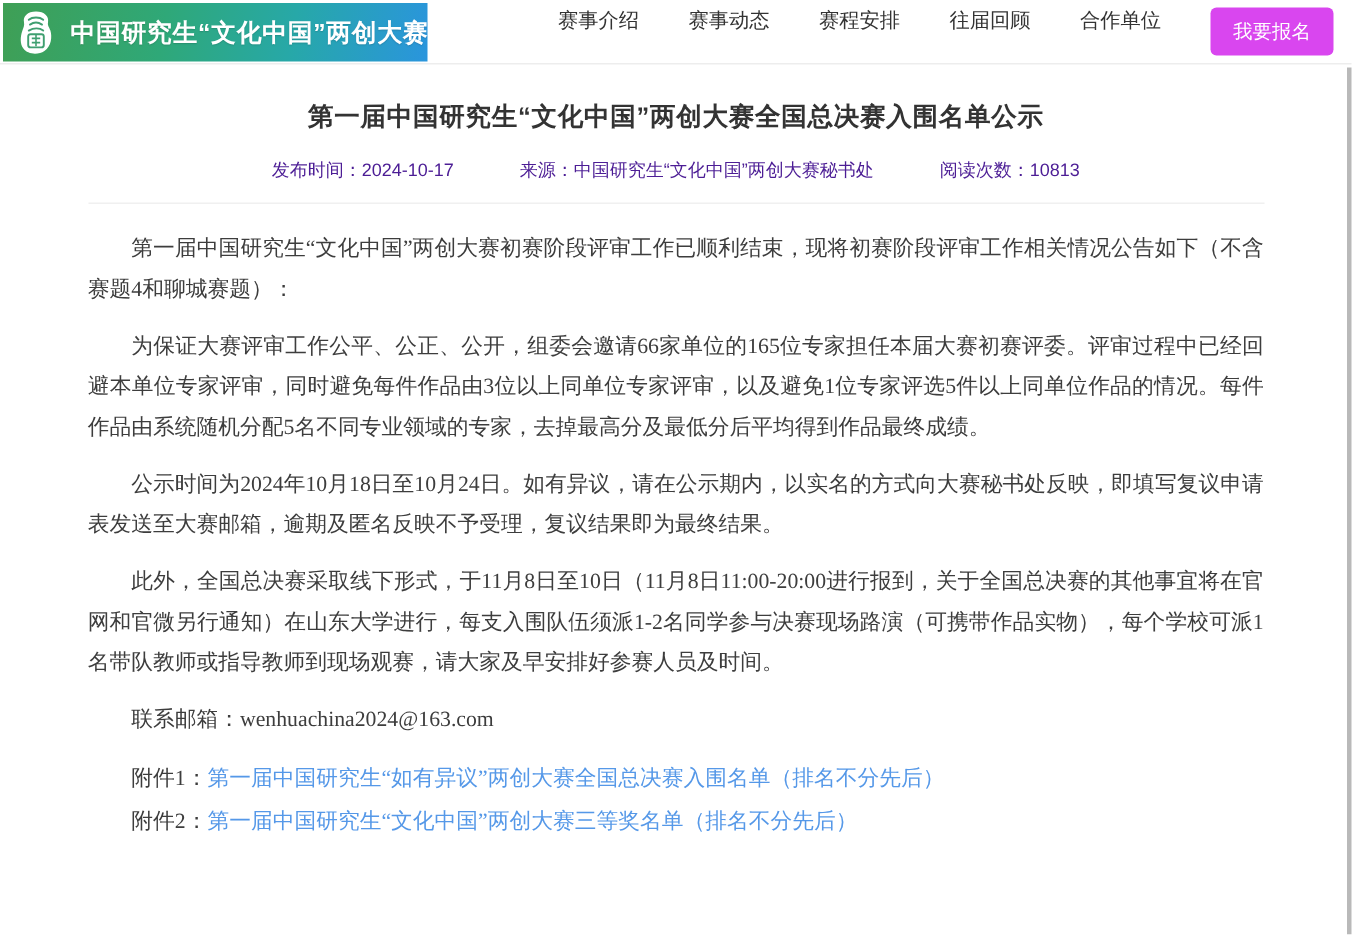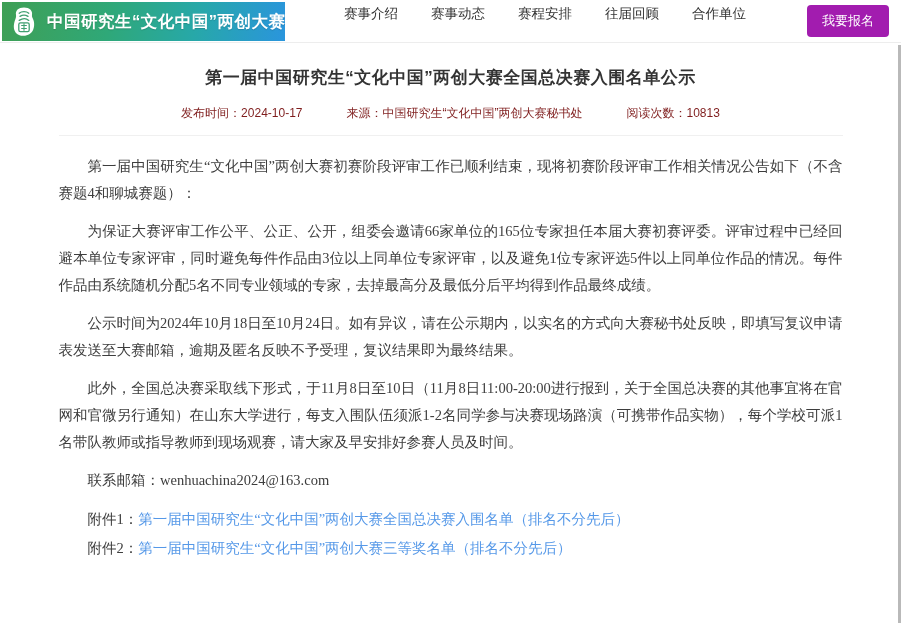--- a/index.html
+++ b/index.html
@@ -11,29 +11,29 @@
   .header { display:flex; align-items:center; justify-content:space-between;
             height:43px; background:#fff; border-bottom:1px solid #ededed; }
   .logo-banner { display:flex; align-items:center; width:283px; height:39px;
                  margin-left:2px; margin-top:1px; padding-left:6px; cursor:pointer;
                  background:linear-gradient(100deg,#3f9f55 0%,#2fa878 38%,#27a8a8 68%,#2a95dd 100%); }
   .seal { width:32px; height:32px; margin-right:7px; flex:0 0 auto; }
   .brand-title { color:#ffffff; font-weight:bold; font-size:16.5px; letter-spacing:0.5px;
                  white-space:nowrap; text-shadow:0 1px 1px rgba(0,0,0,0.15); }
   .nav { display:flex; gap:33px; padding-right:12px; }
   .nav-item { font-size:13.5px; color:#333; cursor:pointer; white-space:nowrap; }
-  .cta-btn { background:#a21caf; color:#fff; font-size:13px; border:none; border-radius:4px;
-             padding:7px 15px; cursor:pointer; white-space:nowrap;margin-left:28px; }
+  .cta-btn { background:#d946ef; color:#fff; font-size:13px; border:none; border-radius:4px;
+             padding:7px 15px; cursor:pointer; white-space:nowrap; }
 
   
   .content { width:784px; margin:0 auto; }
   .article-title { margin-top:23px; text-align:center; font-size:17px; font-weight:bold;
                    color:#333; letter-spacing:0.5px; }
   .meta-row { margin-top:16px; display:flex; justify-content:center; gap:44px;
-              font-size:12px; color:#7f1d1d; }
+              font-size:12px; color:#4c1d95; }
   .meta-item { white-space:nowrap; }
   .divider { border-bottom:1px solid #f0f0f0; margin-top:13px; }
 
   .body-text { margin-top:17px; font-family:"Liberation Serif","DejaVu Serif",serif;
                font-size:14.5px; color:#3d3d3d; }
   .body-text p { text-indent:2em; line-height:27px; text-align:justify; margin-bottom:11px; }
   .contact-line { text-indent:2em; line-height:27px; margin-bottom:11px; }
 
   .attachments { margin-top:4px; font-family:"Liberation Serif","DejaVu Serif",serif;
                  font-size:14.5px; color:#3d3d3d; }
@@ -85,21 +85,21 @@
     <div class="body-text">
       <p>第一届中国研究生“文化中国”两创大赛初赛阶段评审工作已顺利结束，现将初赛阶段评审工作相关情况公告如下（不含赛题4和聊城赛题）：</p>
       <p>为保证大赛评审工作公平、公正、公开，组委会邀请66家单位的165位专家担任本届大赛初赛评委。评审过程中已经回避本单位专家评审，同时避免每件作品由3位以上同单位专家评审，以及避免1位专家评选5件以上同单位作品的情况。每件作品由系统随机分配5名不同专业领域的专家，去掉最高分及最低分后平均得到作品最终成绩。</p>
       <p>公示时间为2024年10月18日至10月24日。如有异议，请在公示期内，以实名的方式向大赛秘书处反映，即填写复议申请表发送至大赛邮箱，逾期及匿名反映不予受理，复议结果即为最终结果。</p>
       <p>此外，全国总决赛采取线下形式，于11月8日至10日（11月8日11:00-20:00进行报到，关于全国总决赛的其他事宜将在官网和官微另行通知）在山东大学进行，每支入围队伍须派1-2名同学参与决赛现场路演（可携带作品实物），每个学校可派1名带队教师或指导教师到现场观赛，请大家及早安排好参赛人员及时间。</p>
       <div class="contact-line">联系邮箱：wenhuachina2024@163.com</div>
     </div>
 
     <div class="attachments">
       <div class="attachment-row">
-        <span>附件1：</span><a class="attachment-link">第一届中国研究生“文化中国”两创大赛全国总决赛入围名单（排名不分先后）</a>
+        <span>附件1：</span><a class="attachment-link">第一届中国研究生“如有异议”两创大赛全国总决赛入围名单（排名不分先后）</a>
       </div>
       <div class="attachment-row">
         <span>附件2：</span><a class="attachment-link">第一届中国研究生“文化中国”两创大赛三等奖名单（排名不分先后）</a>
       </div>
 
     </div>
 
   </div>
 
   <div class="scrollbar"></div>

